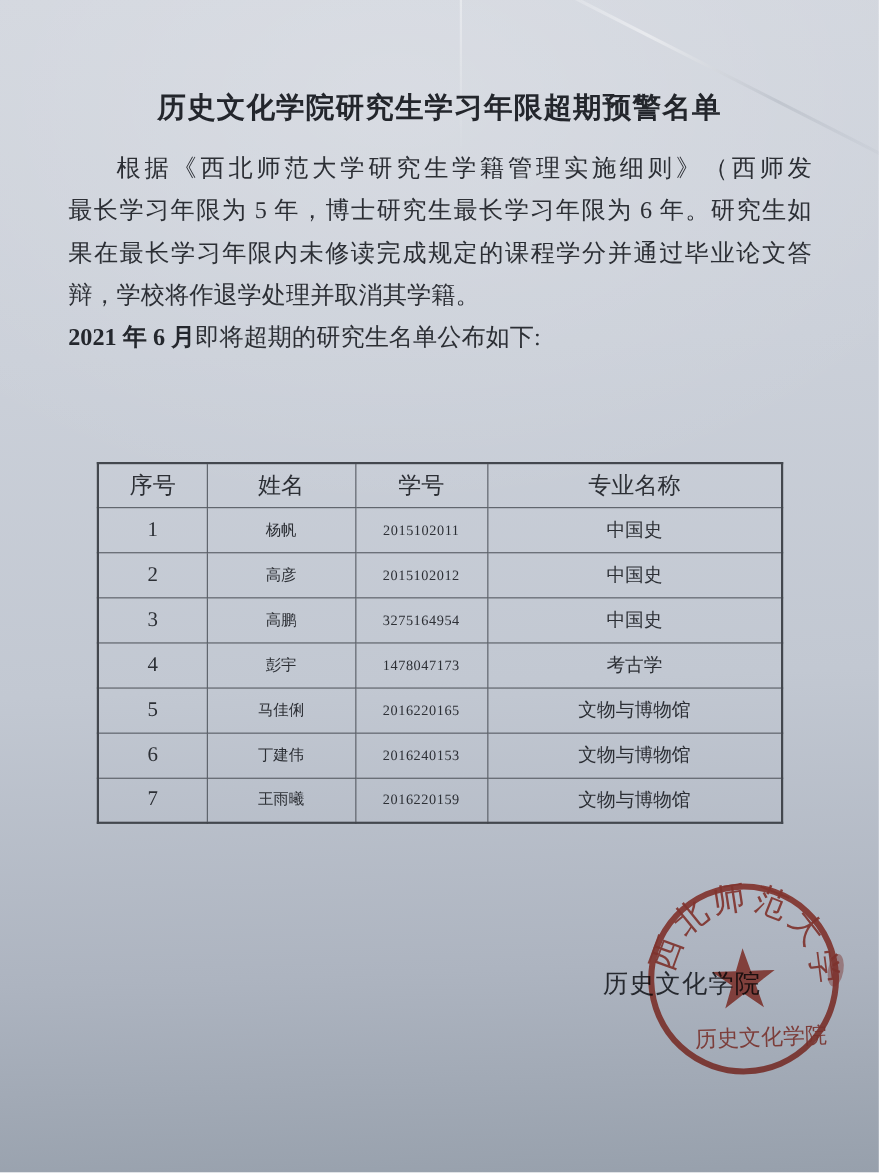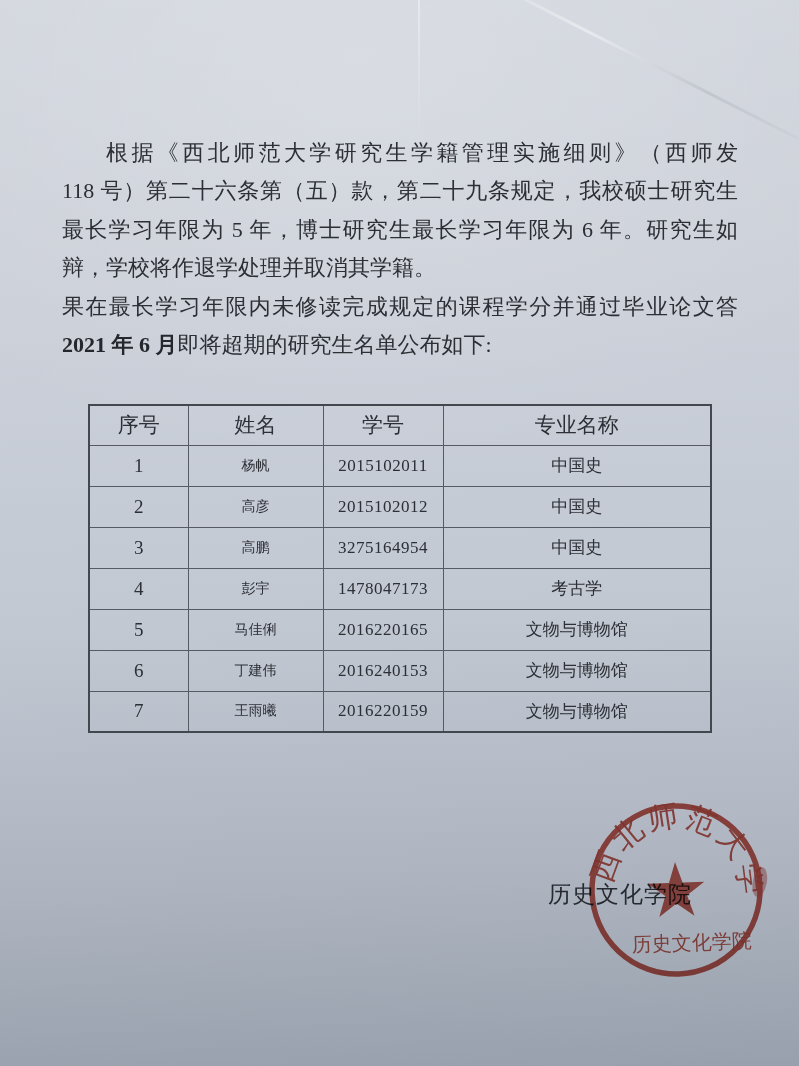--- a/index.html
+++ b/index.html
@@ -28,59 +28,59 @@
   }
 
   .body-text { position:absolute; top:134px; left:62px; width:676px;
     font-size:22px; color:#2c2f35; }
   .tline { line-height:38.4px; height:38.4px; white-space:nowrap; }
   .tline.fill { text-align:justify; text-align-last:justify; white-space:normal; overflow:hidden; }
   .tline.indent { text-indent:44px; }
   .tline strong { font-weight:700; color:#24272d; }
 
   table.students {
-    position:absolute; top:404px; left:88px; width:622px;
+    position:absolute; top:420px; left:88px; width:622px;
     border-collapse:collapse; table-layout:fixed;
     border:2px solid #43474e;
   }
   table.students col.c0 { width:99px; }
   table.students col.c1 { width:135px; }
   table.students col.c2 { width:120px; }
   table.students col.c3 { width:268px; }
   table.students th, table.students td {
     border:1px solid #565b63; text-align:center; vertical-align:middle;
     font-weight:400; color:#2c2f35;
   }
   table.students thead th { height:40px; font-size:21px; }
   table.students tbody td { height:41px; font-size:14px; }
   table.students tbody td.num { font-size:19px; }
-  table.students tbody td.sid { font-size:17px; letter-spacing:.5px; }
+  table.students tbody td.sid { font-size:13px; letter-spacing:.5px; }
   table.students tbody td.major { font-size:17px; }
 
   .sig-org  { position:absolute; top:879px; left:548px; font-size:23px; letter-spacing:1px; color:#26292f; }
   .sig-date { position:absolute; top:927px; left:523px; font-size:23px; color:#26292f; white-space:pre; }
 
   .seal { position:absolute; left:578px; top:792px; width:196px; height:196px;
     mix-blend-mode:multiply; opacity:.93; transform:rotate(-2deg); }
   .seal text { font-family:"Liberation Serif","DejaVu Serif",serif; }
 </style>
 </head>
 <body>
 
 <div class="page">
   <div class="crease c1"></div>
   <div class="crease c2"></div>
 
+  <h1 class="doc-title">历史文化学院研究生学习年限超期预警名单</h1>
 
   <div class="body-text">
     <div class="tline fill indent">根据《西北师范大学研究生学籍管理实施细则》（西师发〔2017〕</div>
-    <div class="tline fill">118 号）第二十六条第（五）款，第二十九条规定，我校硕士研究生</div>
     <div class="tline fill">最长学习年限为 5 年，博士研究生最长学习年限为 6 年。研究生如</div>
+    <div class="tline fill">果在最长学习年限内未修读完成规定的课程学分并通过毕业论文答</div>
     <div class="tline">辩，学校将作退学处理并取消其学籍。</div>
-    <div class="tline fill">果在最长学习年限内未修读完成规定的课程学分并通过毕业论文答</div>
     <div class="tline"><strong>2021 年 6 月</strong><span>即将超期的研究生名单公布如下:</span></div>
   </div>
 
   <table class="students">
     <colgroup>
         <col class="c0">
         <col class="c1">
         <col class="c2">
         <col class="c3">
       </colgroup>

